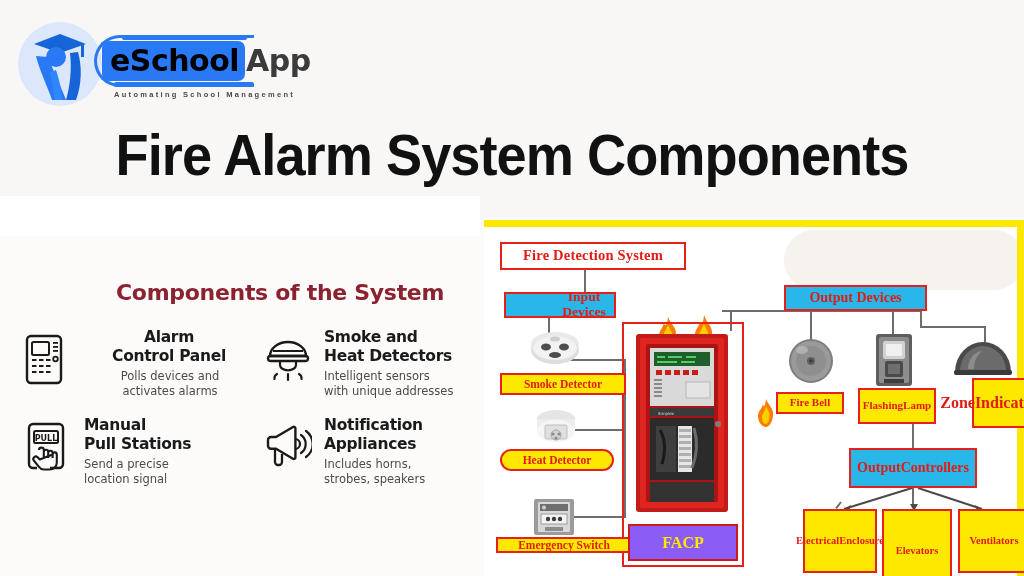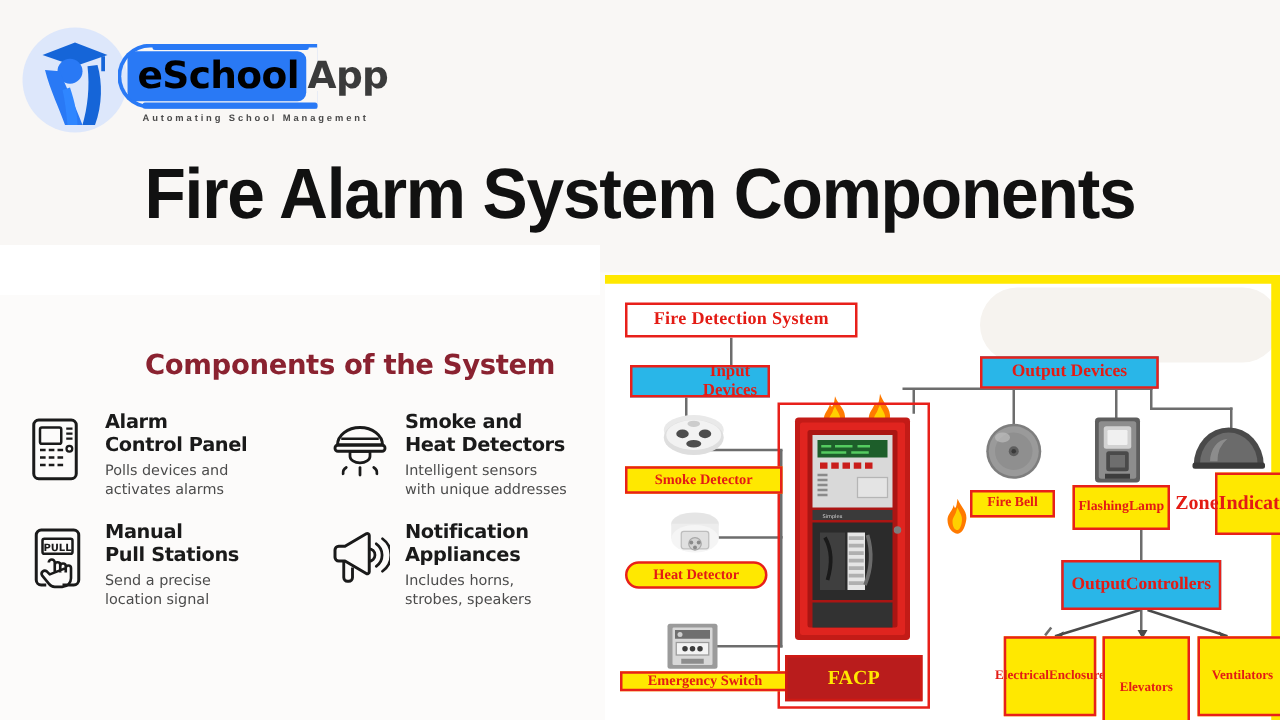--- a/index.html
+++ b/index.html
@@ -106,21 +106,21 @@
     font-family: "DejaVu Sans", sans-serif;
     font-size: 15.5px; font-weight: 700; color: #1a1a1a;
     line-height: 19px; letter-spacing: -0.3px;
   }
   .feature .fdesc {
     position: absolute; left: 68px; top: 41px; width: 172px;
     font-family: "DejaVu Sans", sans-serif;
     font-size: 11.5px; font-weight: 400; color: #4b4b4b;
     line-height: 15px;
   }
-  #feature-0 { left: 8px; top: 58px; }
+  #feature-0 { left: 8px; top: 58px; text-align: center; }
   #feature-1 { left: 8px; top: 146px; }
   #feature-2 { left: 248px; top: 58px; }
   #feature-3 { left: 248px; top: 146px; }
   
   #diagram {
     position: absolute; left: 484px; top: 220px;
     width: 540px; height: 356px;
     background: #ffffff;
     overflow: hidden;
   }
@@ -142,21 +142,21 @@
     font-family: "Liberation Serif", serif;
     font-weight: 700; color: #e31b14;
     border: 2.5px solid #e8201a;
     text-align: center;
     display: flex; align-items: center; justify-content: center;
     line-height: 1.08;
   }
   .dbox.white { background: #ffffff; }
   .dbox.cyan  { background: #29b6e8; }
   .dbox.yellow{ background: #ffe800; }
-  .dbox.redfill { background: #b91c1c; color: #ffe800; border-color: #cf1a14; }
+  .dbox.redfill { background: #8b5cf6; color: #ffe800; border-color: #cf1a14; }
 
   #lbl-fire-detection { left: 16px; top: 22px; width: 186px; height: 28px; font-size: 14.5px; letter-spacing: 0.2px; }
   #lbl-input-devices  { left: 20px; top: 72px; width: 112px; height: 26px; font-size: 13.5px; padding-left: 48px; }
   #lbl-output-devices { left: 300px; top: 65px; width: 143px; height: 26px; font-size: 14px; }
   #lbl-smoke-detector { left: 16px; top: 153px; width: 126px; height: 22px; font-size: 11.5px; }
   #lbl-heat-detector  { left: 16px; top: 229px; width: 114px; height: 22px; font-size: 11.5px; border-radius: 11px; }
   #lbl-emergency-switch { left: 12px; top: 317px; width: 136px; height: 16px; font-size: 11.5px; }
   #lbl-facp           { left: 144px; top: 304px; width: 110px; height: 37px; font-size: 16px; }
   #lbl-fire-bell      { left: 292px; top: 172px; width: 68px; height: 22px; font-size: 11px; }
   #lbl-flashing-lamp  { left: 374px; top: 168px; width: 78px; height: 36px; font-size: 11px; }

